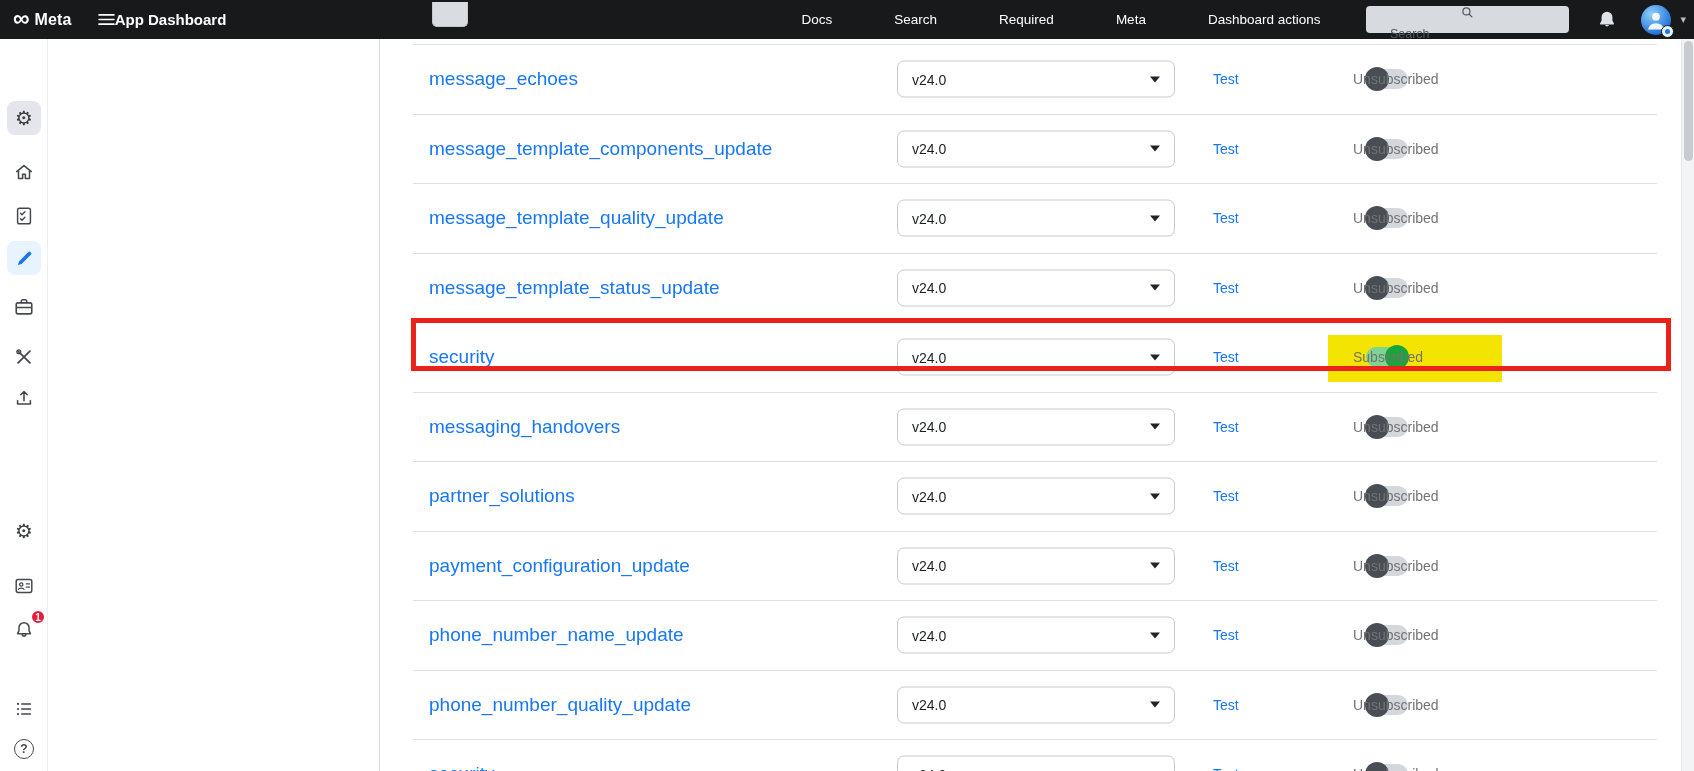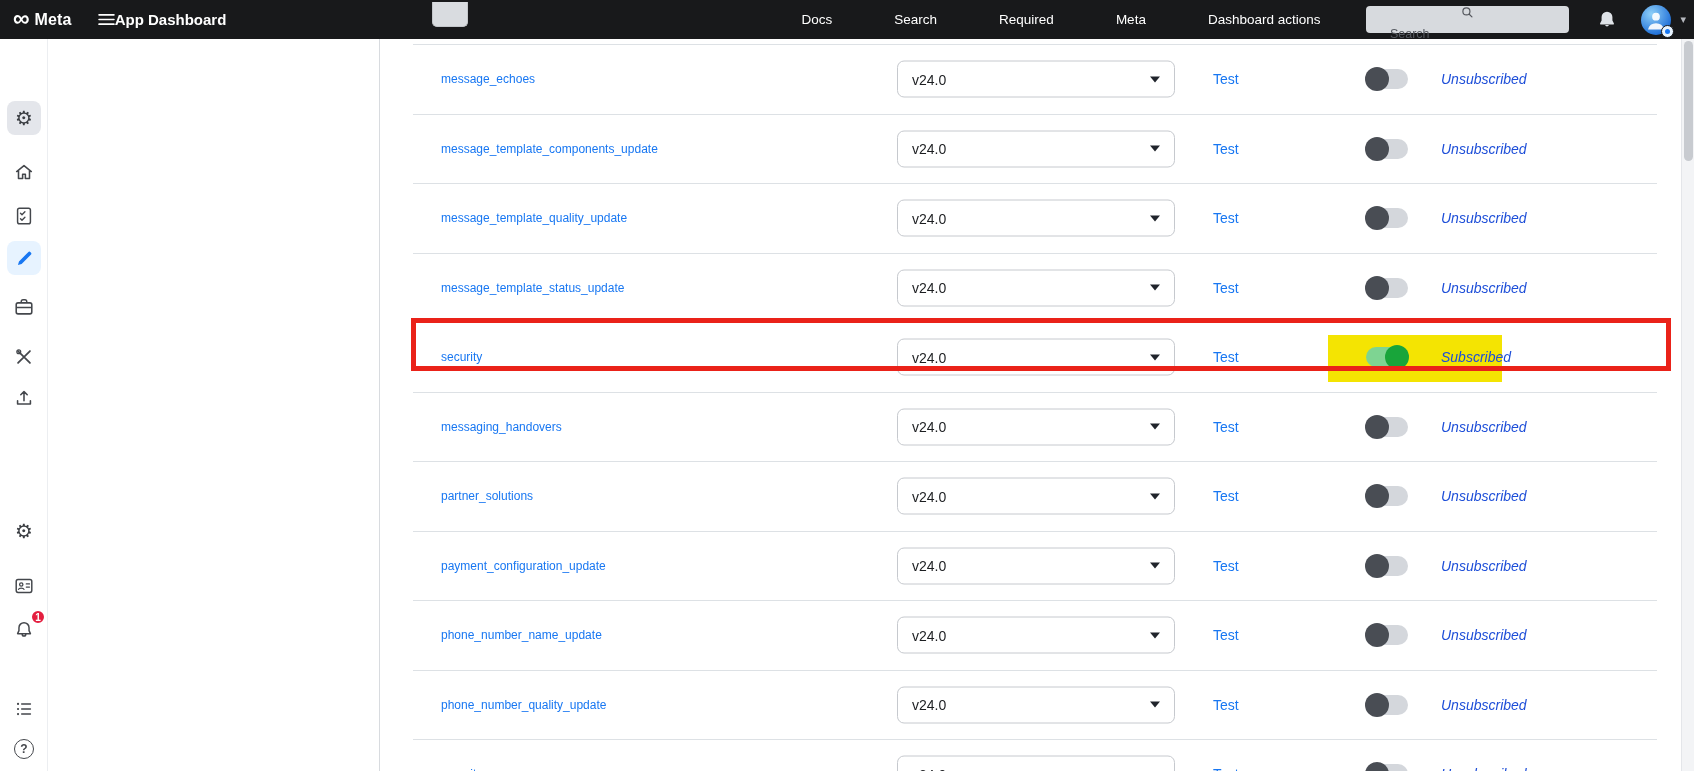--- a/index.html
+++ b/index.html
@@ -79,42 +79,42 @@
   .subpanel {
     position:absolute; left:48px; top:39px; bottom:0; width:332px;
     background:#fff; border-right:1px solid #d8dbdf; z-index:4;
   }
 
   
   .content { position:absolute; left:381px; top:39px; right:0; bottom:0; background:#fff; }
   .table { position:absolute; left:32px; top:5px; width:1244px; }
   .row { position:relative; height:69.5px; border-top:1px solid #dde1e5; }
   .cell { position:absolute; top:50%; transform:translateY(-50%); }
-  .field { left:28px; color:#1877f2; font-size:12px; text-decoration:none; cursor:pointer; }
+  .field { left:16px; color:#1877f2; font-size:19px; text-decoration:none; cursor:pointer; }
   .select-box {
     left:484px; width:278px; height:37px; background:#fff;
     border:1px solid #c6c9ce; border-radius:7px; cursor:pointer;
     display:flex; align-items:center; justify-content:space-between; padding:0 14px;
     font-size:14px; color:#1c1e21;
   }
   .caret-down {
     width:0; height:0; border-left:5px solid transparent; border-right:5px solid transparent;
     border-top:6px solid #20242c;
   }
   .test-link { left:800px; color:#1877f2; font-size:14px; text-decoration:none; cursor:pointer; }
   .toggle { left:953px; width:42px; height:20px; border-radius:11px; cursor:pointer; }
   .toggle.off { background:#d4d7dc; }
   .toggle.off .knob {
     position:absolute; left:-1px; top:-2px; width:24px; height:24px; border-radius:50%; background:#494d54;
   }
   .toggle.on { background:#7ed492; }
   .toggle.on .knob {
     position:absolute; right:-1px; top:-2px; width:24px; height:24px; border-radius:50%; background:#18a53a;
   }
-  .status { left:1028px; font-size:14px; color:#1d4ed8;font-style:italic; }
+  .status { left:940px; font-size:14px; color:#737373; }
   .yellow-highlight { position:absolute; left:915px; top:12px; width:174px; height:47px; background:#f4e402; }
 
   
   .red-box {
     position:absolute; left:411px; top:318px; width:1260px; height:53px;
     border:5px solid #ea2219; z-index:30; pointer-events:none;
   }
 
   
   .scrollbar {

